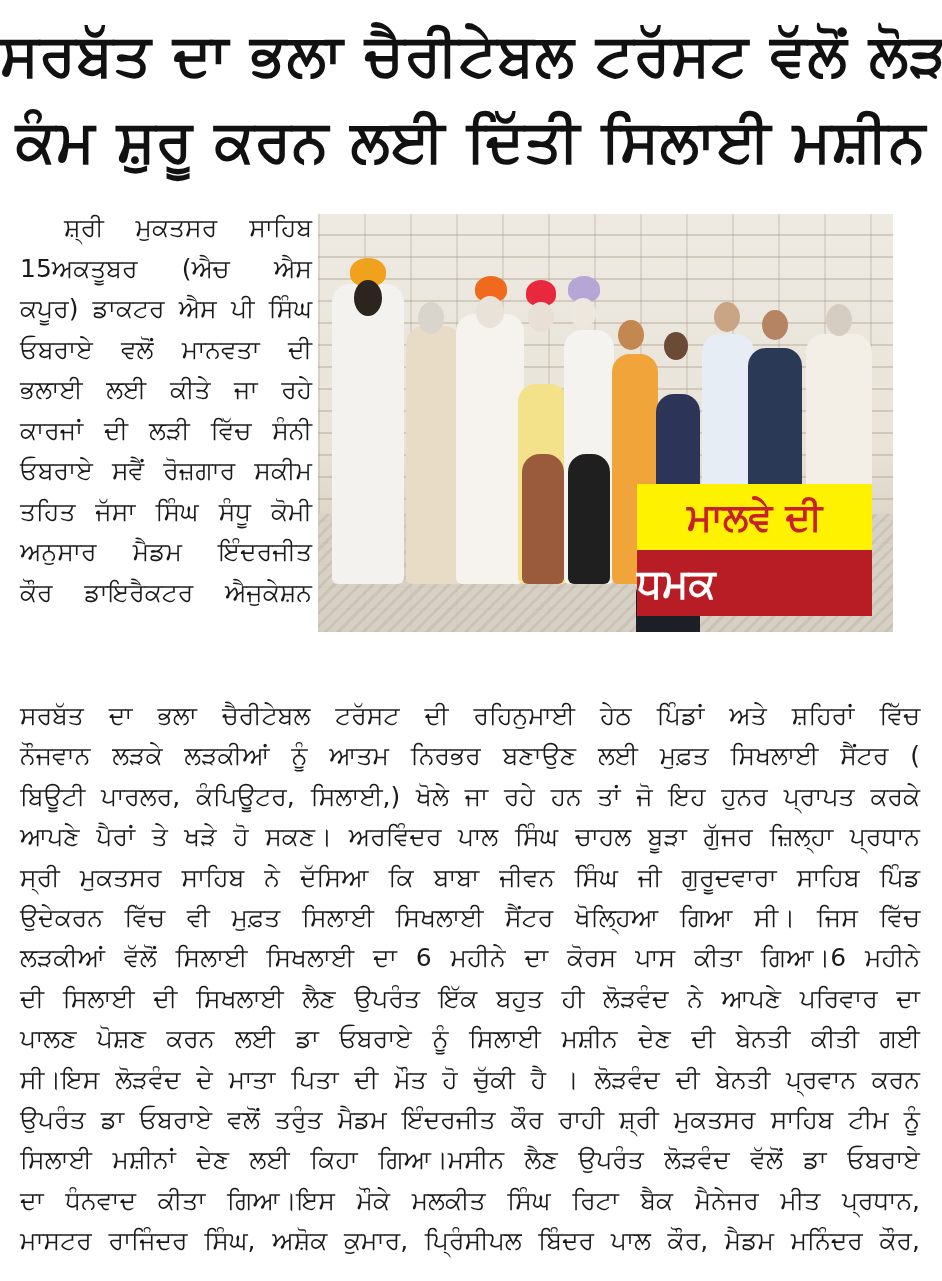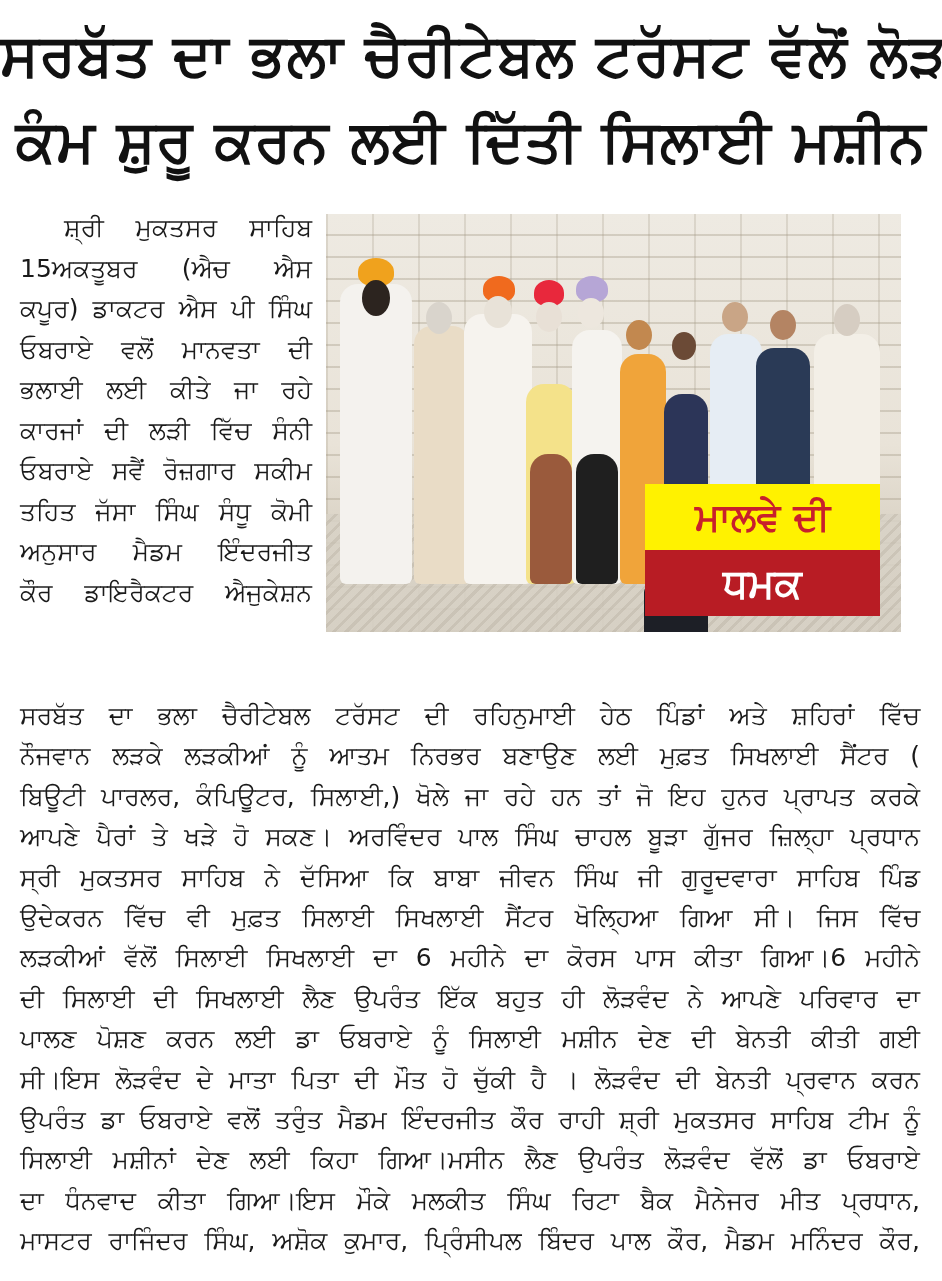--- a/index.html
+++ b/index.html
@@ -2,35 +2,35 @@
 <html><head>
   <meta charset="utf-8">
   <style>
     html, body { margin: 0; padding: 0; background: #ffffff; }
     body { width: 942px; height: 1281px; position: relative; overflow: hidden; font-family: "DejaVu Sans", sans-serif; color: #1a1a1a; }
     .headline { position: absolute; left: 0; top: 12px; width: 942px; text-align: center; font-family: "DejaVu Sans", sans-serif; font-weight: bold; color: #111; }
     .headline .line { display: block; font-size: 58px; line-height: 86px; letter-spacing: 1px; white-space: nowrap; }
     .left-col { position: absolute; left: 20px; top: 192px; width: 292px; font-size: 25px; line-height: 40.5px; text-align: justify; text-align-last: justify; margin-top: 16px; }
     .left-col .l { display: block; white-space: nowrap; text-align-last: justify; }
     .left-col .indent { padding-left: 44px; }
-    .photo { position: absolute; left: 326px; top: 214px; width: 575px; height: 418px; overflow: hidden;
+    .photo { position: absolute; left: 318px; top: 214px; width: 575px; height: 418px; overflow: hidden;
       background:
         repeating-linear-gradient(0deg, rgba(160,150,130,0.35) 0 2px, transparent 2px 22px),
         repeating-linear-gradient(90deg, rgba(160,150,130,0.25) 0 2px, transparent 2px 46px),
         linear-gradient(180deg, #eeeae2 0%, #e9e3d8 55%, #ddd6c9 72%, #cfc8bb 100%);
     }
     .floor { position: absolute; left: 0; top: 300px; width: 575px; height: 118px;
       background: repeating-linear-gradient(135deg, #d8d2c6 0 6px, #c9c2b5 6px 9px); opacity: 0.85; }
     .person { position: absolute; bottom: 48px; border-radius: 18px 18px 6px 6px; }
     .head { position: absolute; border-radius: 50%; }
     .turban { position: absolute; border-radius: 50% 50% 40% 40%; }
     .machine { position: absolute; left: 318px; top: 372px; width: 64px; height: 60px; background: #1d1f26; border-radius: 6px; }
     .badge { position: absolute; left: 319px; top: 270px; width: 235px; height: 132px; }
     .badge .top { height: 66px; background: #fff200; color: #c8202c; font-weight: bold; font-size: 38px; line-height: 66px; text-align: center; }
-    .badge .bottom { height: 66px; background: #b81c24; color: #ffffff; font-weight: bold; font-size: 40px; line-height: 66px; text-align: center; }
+    .badge .bottom { height: 66px; background: #b81c24; color: #ffffff; font-weight: bold; font-size: 40px; line-height: 66px; }
     .body-text { position: absolute; left: 20px; top: 648px; width: 900px; font-size: 25px; line-height: 40.4px; margin-top: 48px; }
     .body-text .l { display: block; white-space: nowrap; text-align: justify; text-align-last: justify; }
     .body-text .l.last { text-align-last: left; }
   </style>
 </head>
 <body>
 
 <div class="headline">
   <span class="line">ਸਰਬੱਤ ਦਾ ਭਲਾ ਚੈਰੀਟੇਬਲ ਟਰੱਸਟ ਵੱਲੋਂ ਲੋੜਵੰਦ ਨੂੰ</span>
   <span class="line">ਕੰਮ ਸ਼ੁਰੂ ਕਰਨ ਲਈ ਦਿੱਤੀ ਸਿਲਾਈ ਮਸ਼ੀਨ</span>

